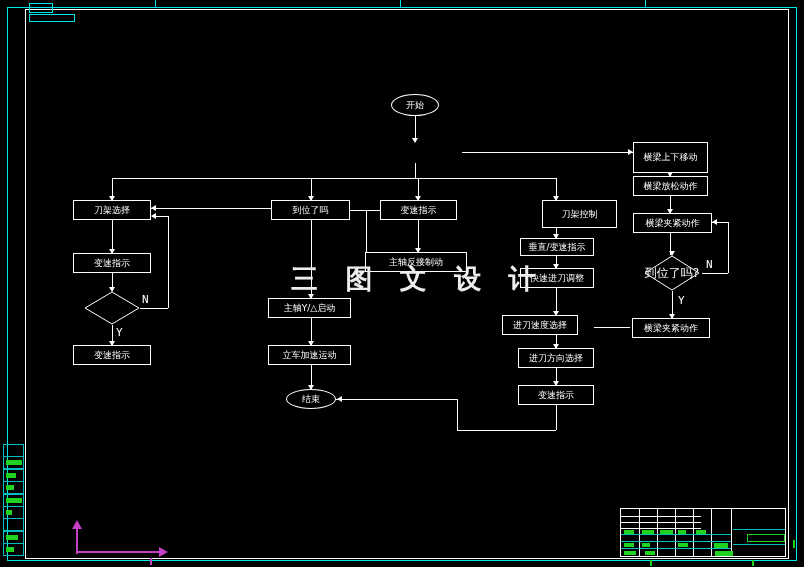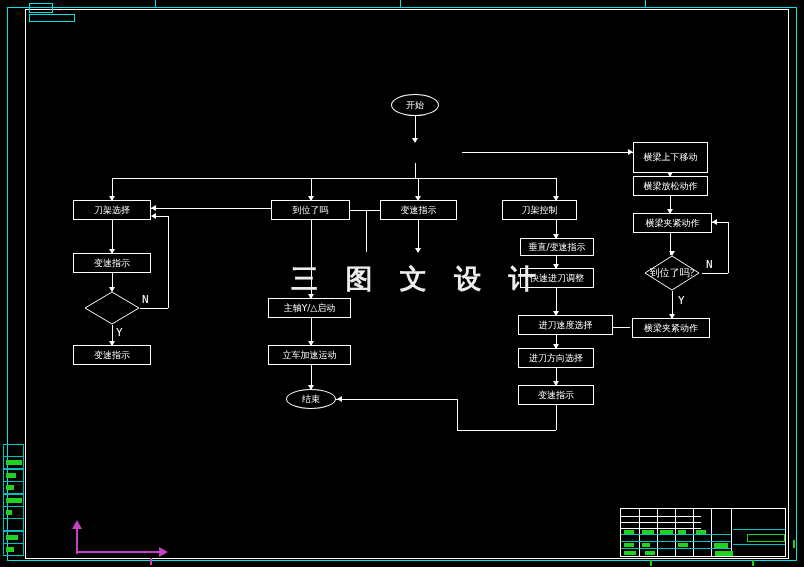--- a/index.html
+++ b/index.html
@@ -4,22 +4,22 @@
 <style>
   html,body{margin:0;padding:0;background:#000;}
   body{width:804px;height:567px;overflow:hidden;font-family:"DejaVu Sans",sans-serif;}
   #canvas{position:relative;width:804px;height:567px;background:#000;}
   
   .n{position:absolute;border:1px solid #fff;background:#000;color:#fff;font-size:9px;
      display:flex;align-items:center;justify-content:center;white-space:nowrap;
      box-sizing:border-box;z-index:3;}
   .e{border-radius:50%;}
   .dia{position:absolute;z-index:2;}
-  .dlab{position:absolute;color:#fff;font-size:10px;display:flex;align-items:center;
-        justify-content:center;z-index:3;white-space:nowrap;font-family:Liberation Serif, serif;}
+  .dlab{position:absolute;color:#fff;font-size:12px;display:flex;align-items:center;
+        justify-content:center;z-index:3;white-space:nowrap;}
   .dl{position:absolute;color:#fff;font-size:11px;z-index:3;
       font-family:"DejaVu Sans Mono",monospace;}
   .ln{position:absolute;background:#fff;z-index:1;}
   .ah{position:absolute;width:0;height:0;z-index:2;}
   .ah.d{border-left:3px solid transparent;border-right:3px solid transparent;border-top:5px solid #fff;}
   .ah.l{border-top:3px solid transparent;border-bottom:3px solid transparent;border-right:5px solid #fff;}
   .ah.r{border-top:3px solid transparent;border-bottom:3px solid transparent;border-left:5px solid #fff;}
   #title{position:absolute;left:30px;top:22px;color:#ffff00;font-size:25px;font-weight:bold;
          letter-spacing:1px;z-index:6;white-space:nowrap;}
   #wm{position:absolute;left:291px;top:261px;color:#ededed;font-size:27px;font-weight:bold;
@@ -53,29 +53,30 @@
   <div class="tick gn" style="left:752px;top:560px;width:2px;height:6px"></div>
   <div class="tick gn" style="left:793px;top:540px;width:2px;height:8px"></div>
 
 
   <div id="wm">三 图 文 设 计</div>
 
   <div class="n e" style="left:391px;top:94px;width:48px;height:22px">开始</div>
   <div class="n" style="left:73px;top:200px;width:78px;height:20px">刀架选择</div>
   <div class="n" style="left:271px;top:200px;width:79px;height:20px">到位了吗</div>
   <div class="n" style="left:380px;top:200px;width:77px;height:20px">变速指示</div>
-  <div class="n" style="left:502px;top:200px;width:75px;height:20px">刀架控制</div>
+  <div class="n" style="left:542px;top:200px;width:75px;height:28px">刀架控制</div>
   <div class="n" style="left:73px;top:253px;width:78px;height:20px">变速指示</div>
   <div class="n" style="left:73px;top:345px;width:78px;height:20px">变速指示</div>
+  <div class="n" style="left:365px;top:252px;width:102px;height:20px">主轴反接制动</div>
   <div class="n" style="left:268px;top:298px;width:83px;height:20px">主轴Y/△启动</div>
   <div class="n" style="left:268px;top:345px;width:83px;height:20px">立车加速运动</div>
   <div class="n e" style="left:286px;top:389px;width:50px;height:20px">结束</div>
   <div class="n" style="left:520px;top:238px;width:74px;height:18px">垂直/变速指示</div>
   <div class="n" style="left:520px;top:268px;width:74px;height:20px">快速进刀调整</div>
-  <div class="n" style="left:518px;top:315px;width:95px;height:20px">进刀速度选择</div>
+  <div class="n" style="left:502px;top:315px;width:76px;height:20px">进刀速度选择</div>
   <div class="n" style="left:518px;top:348px;width:76px;height:20px">进刀方向选择</div>
   <div class="n" style="left:518px;top:385px;width:76px;height:20px">变速指示</div>
   <div class="n" style="left:633px;top:142px;width:75px;height:31px">横梁上下移动</div>
   <div class="n" style="left:633px;top:176px;width:75px;height:20px">横梁放松动作</div>
   <div class="n" style="left:633px;top:213px;width:79px;height:20px">横梁夹紧动作</div>
   <div class="n" style="left:632px;top:318px;width:78px;height:20px">横梁夹紧动作</div>
 
   <svg class="dia" style="left:84px;top:291px" width="56" height="34">
     <polygon points="28,1 55,17 28,33 1,17" fill="#000" stroke="#fff" stroke-width="1"></polygon>
   </svg>

